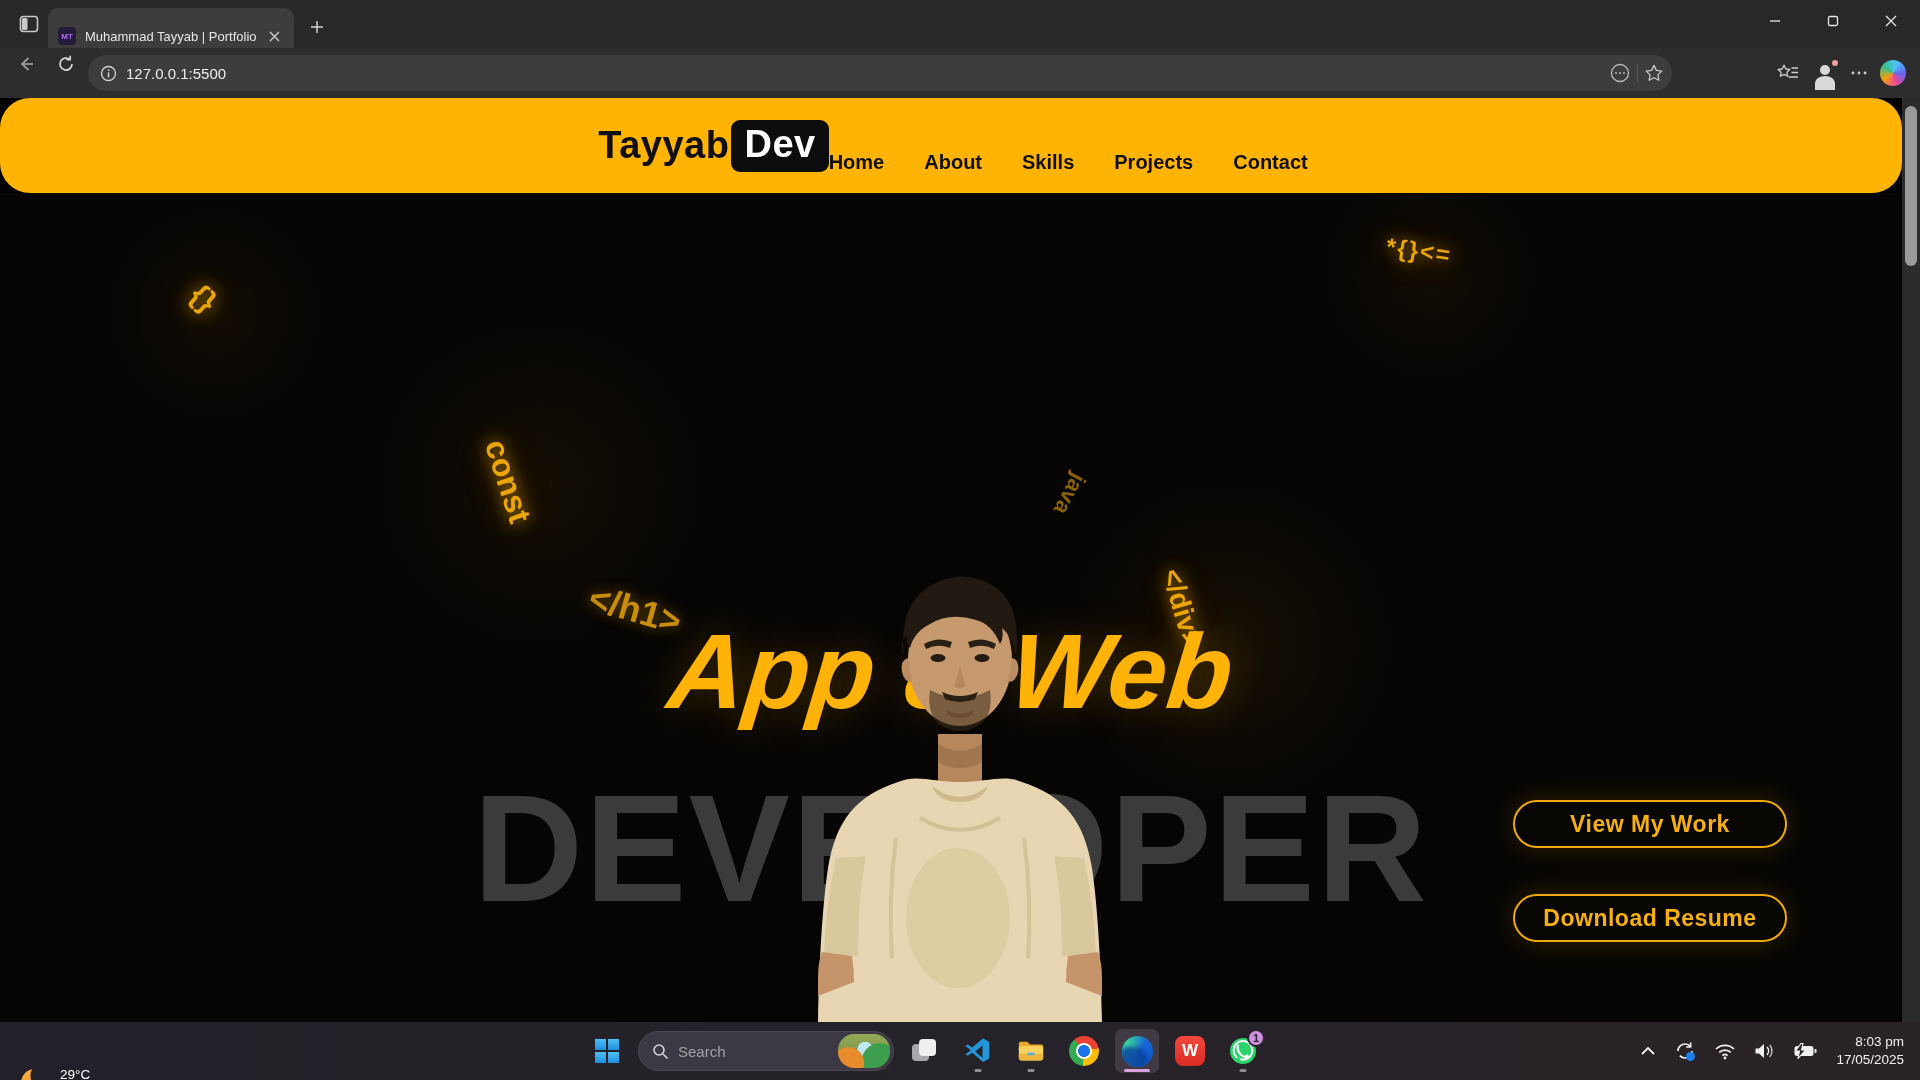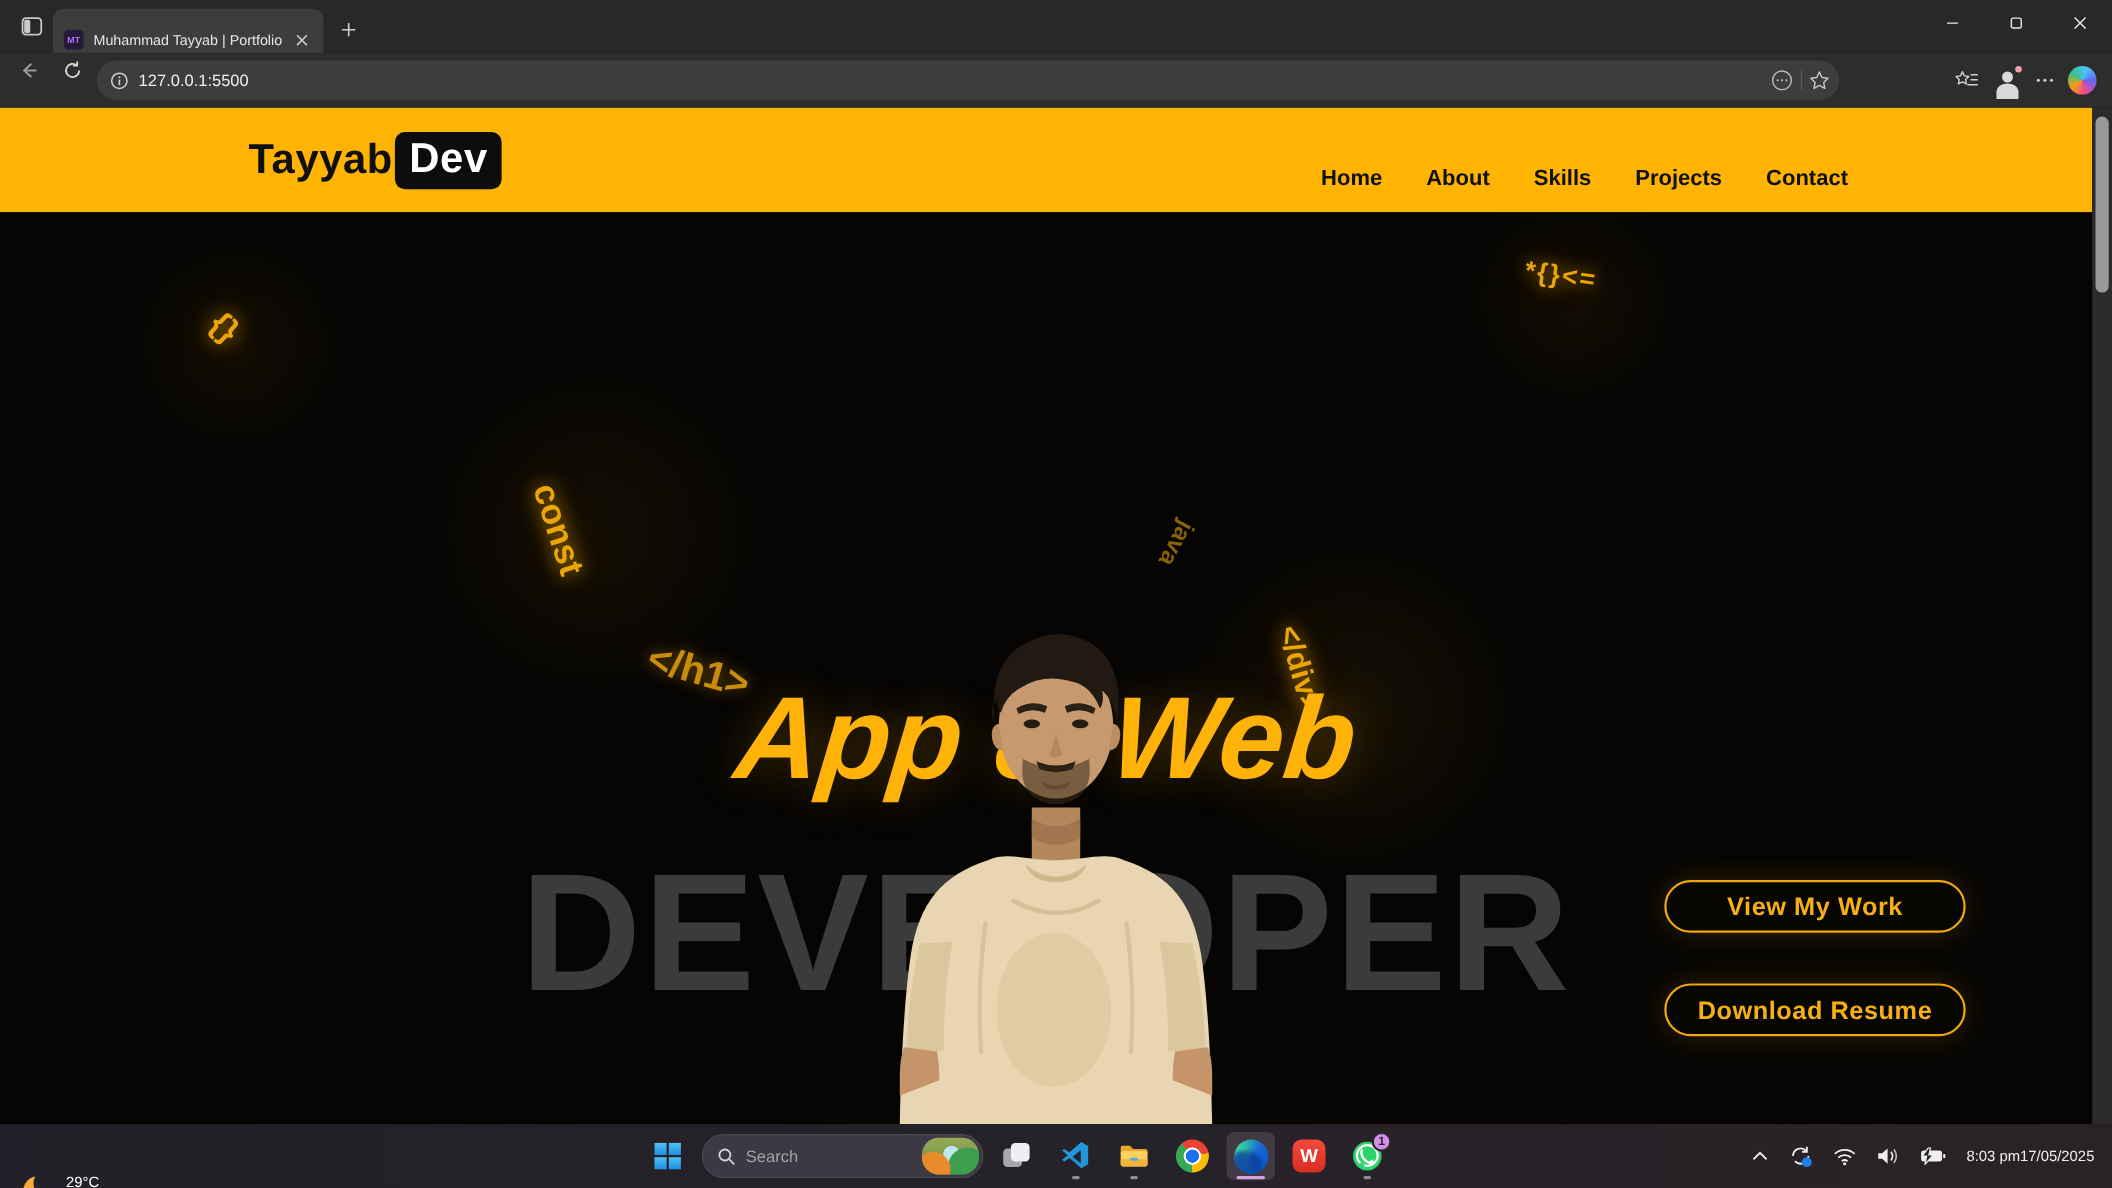--- a/index.html
+++ b/index.html
@@ -39,21 +39,21 @@
                   background:#f0a0a0; border:2px solid #2d2d2d; }
   .copilot { width:26px; height:26px; border-radius:50%;
              background:conic-gradient(from 20deg,#4fc3f7,#6366f1,#ec4899,#f59e0b,#35c08f,#4fc3f7); }
 
   
   .scrollbar { position:absolute; right:0; top:98px; width:18px; height:924px; background:#2b2b2b; }
   .scroll-thumb { position:absolute; left:3px; top:8px; width:12px; height:160px; background:#9a9a9a; border-radius:6px; }
 
   
   .site-header { position:absolute; left:0; top:98px; width:1902px; height:95px; background:#ffb303;
-                 display:flex; align-items:center; justify-content:space-between; padding:0 222px 0 226px; }
+                 display:flex; align-items:center; justify-content:center; padding:0 222px 0 226px;border-radius:30px; }
   .logo { display:flex; align-items:center; font-weight:800; font-size:38px; letter-spacing:.5px; }
   .logo-first { color:#101010; }
   .logo-second { background:#0d0d0d; color:#ffffff; border-radius:9px; padding:3px 13px 6px 13px; margin-left:2px; }
   .site-nav { display:flex; gap:40px;margin-top:34px; }
   .nav-link { color:#101010; font-weight:700; font-size:20px; text-decoration:none; }
 
   
   .hero { position:absolute; left:0; top:193px; width:1902px; height:829px; overflow:hidden;
           background:
             radial-gradient(circle 230px at 540px 290px, rgba(255,170,0,.06), transparent 70%),
@@ -133,21 +133,21 @@
                       background:#0a3e96; filter:blur(2px); opacity:.8; }
   .wps-tile { width:30px; height:30px; border-radius:8px; background:linear-gradient(180deg,#f4483d,#d92d23);
               color:#ffffff; font-weight:800; font-size:17px; display:flex; align-items:center; justify-content:center; }
   .wa-wrap { position:relative; width:32px; height:32px; }
   .wa-badge { position:absolute; right:-6px; top:-6px; width:18px; height:18px; border-radius:50%;
               background:#cf8fe3; border:2px solid #2a2630; color:#2c2135; font-size:11px; font-weight:700;
               display:flex; align-items:center; justify-content:center; }
 
   .tray { position:absolute; right:10px; top:6px; height:46px; display:flex; align-items:center; gap:7px; }
   .tray-btn { height:40px; display:flex; align-items:center; justify-content:center; padding:0 5px; border-radius:6px; }
-  .clock { display:flex; flex-direction:row; align-items:flex-end; line-height:1.3; margin-left:0; padding:2px 6px; border-radius:6px;text-align:center; }
+  .clock { display:flex; flex-direction:column; align-items:flex-end; line-height:1.3; margin-left:0; padding:2px 6px; border-radius:6px;text-align:center; }
   .clock-time, .clock-date { color:#f0f0f0; font-size:13.5px; }
 
   svg { display:block; }
 </style>
 </head>
 <body>
 
 <div class="screen">
 
   <div class="tabstrip">

